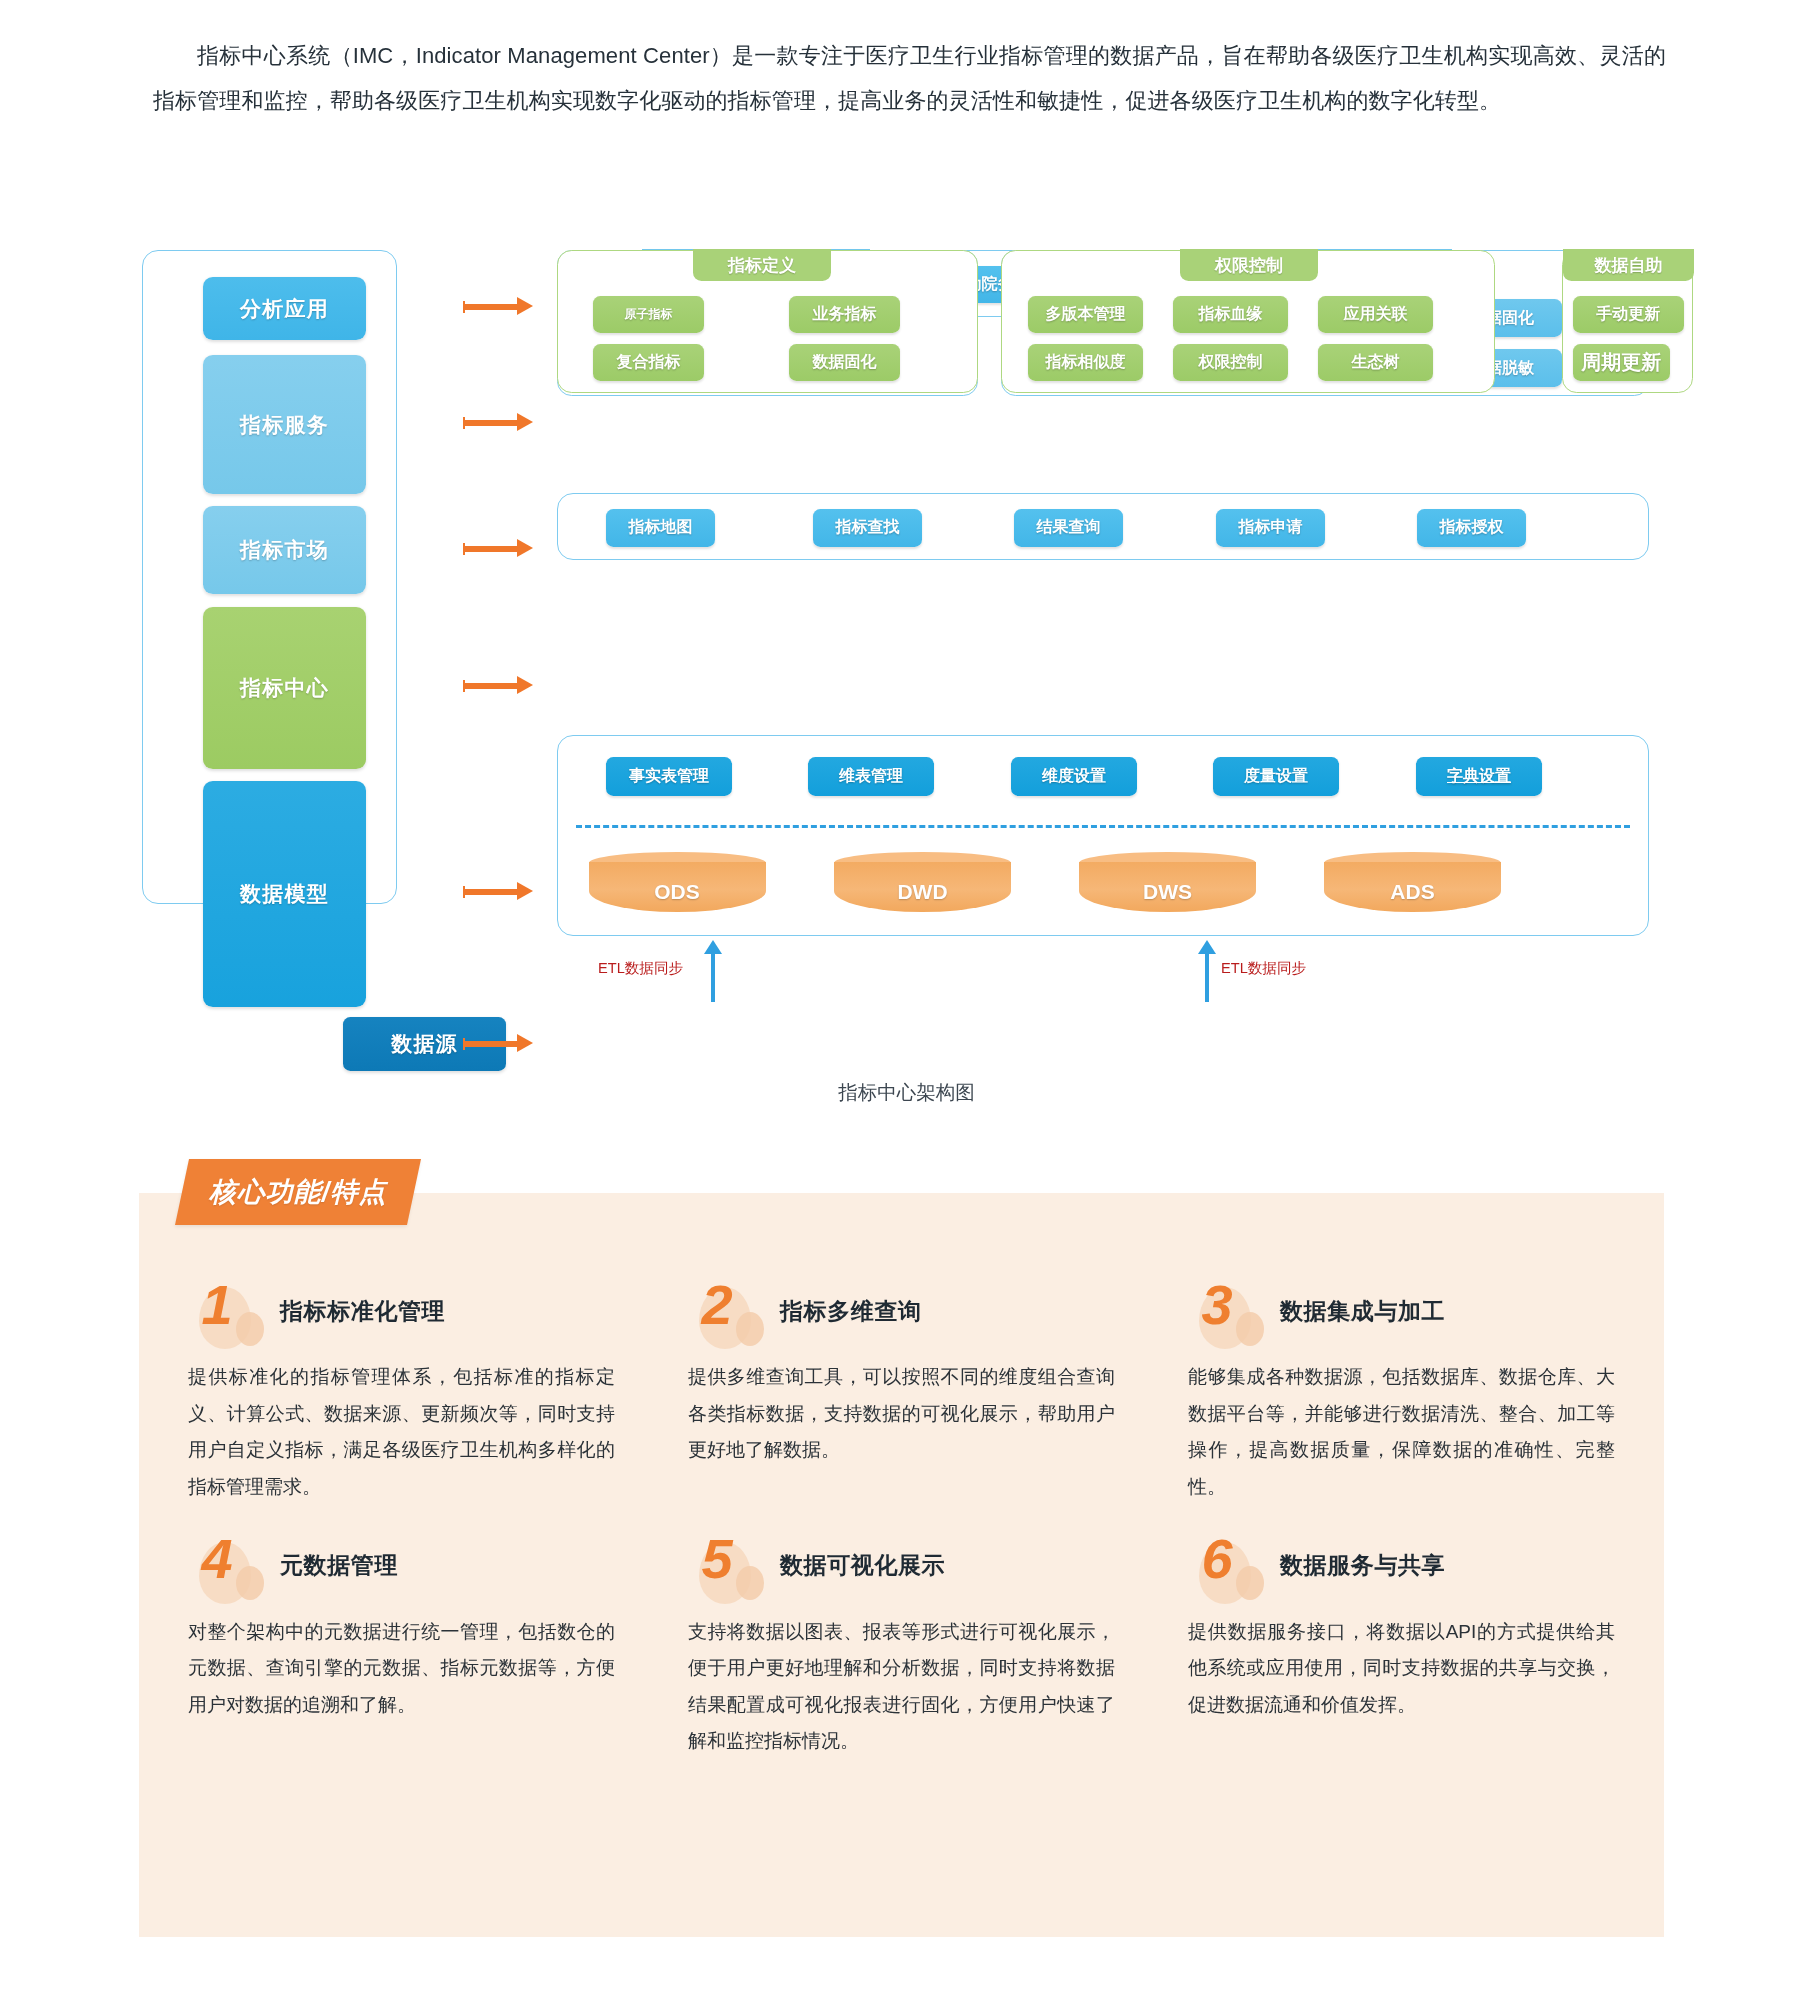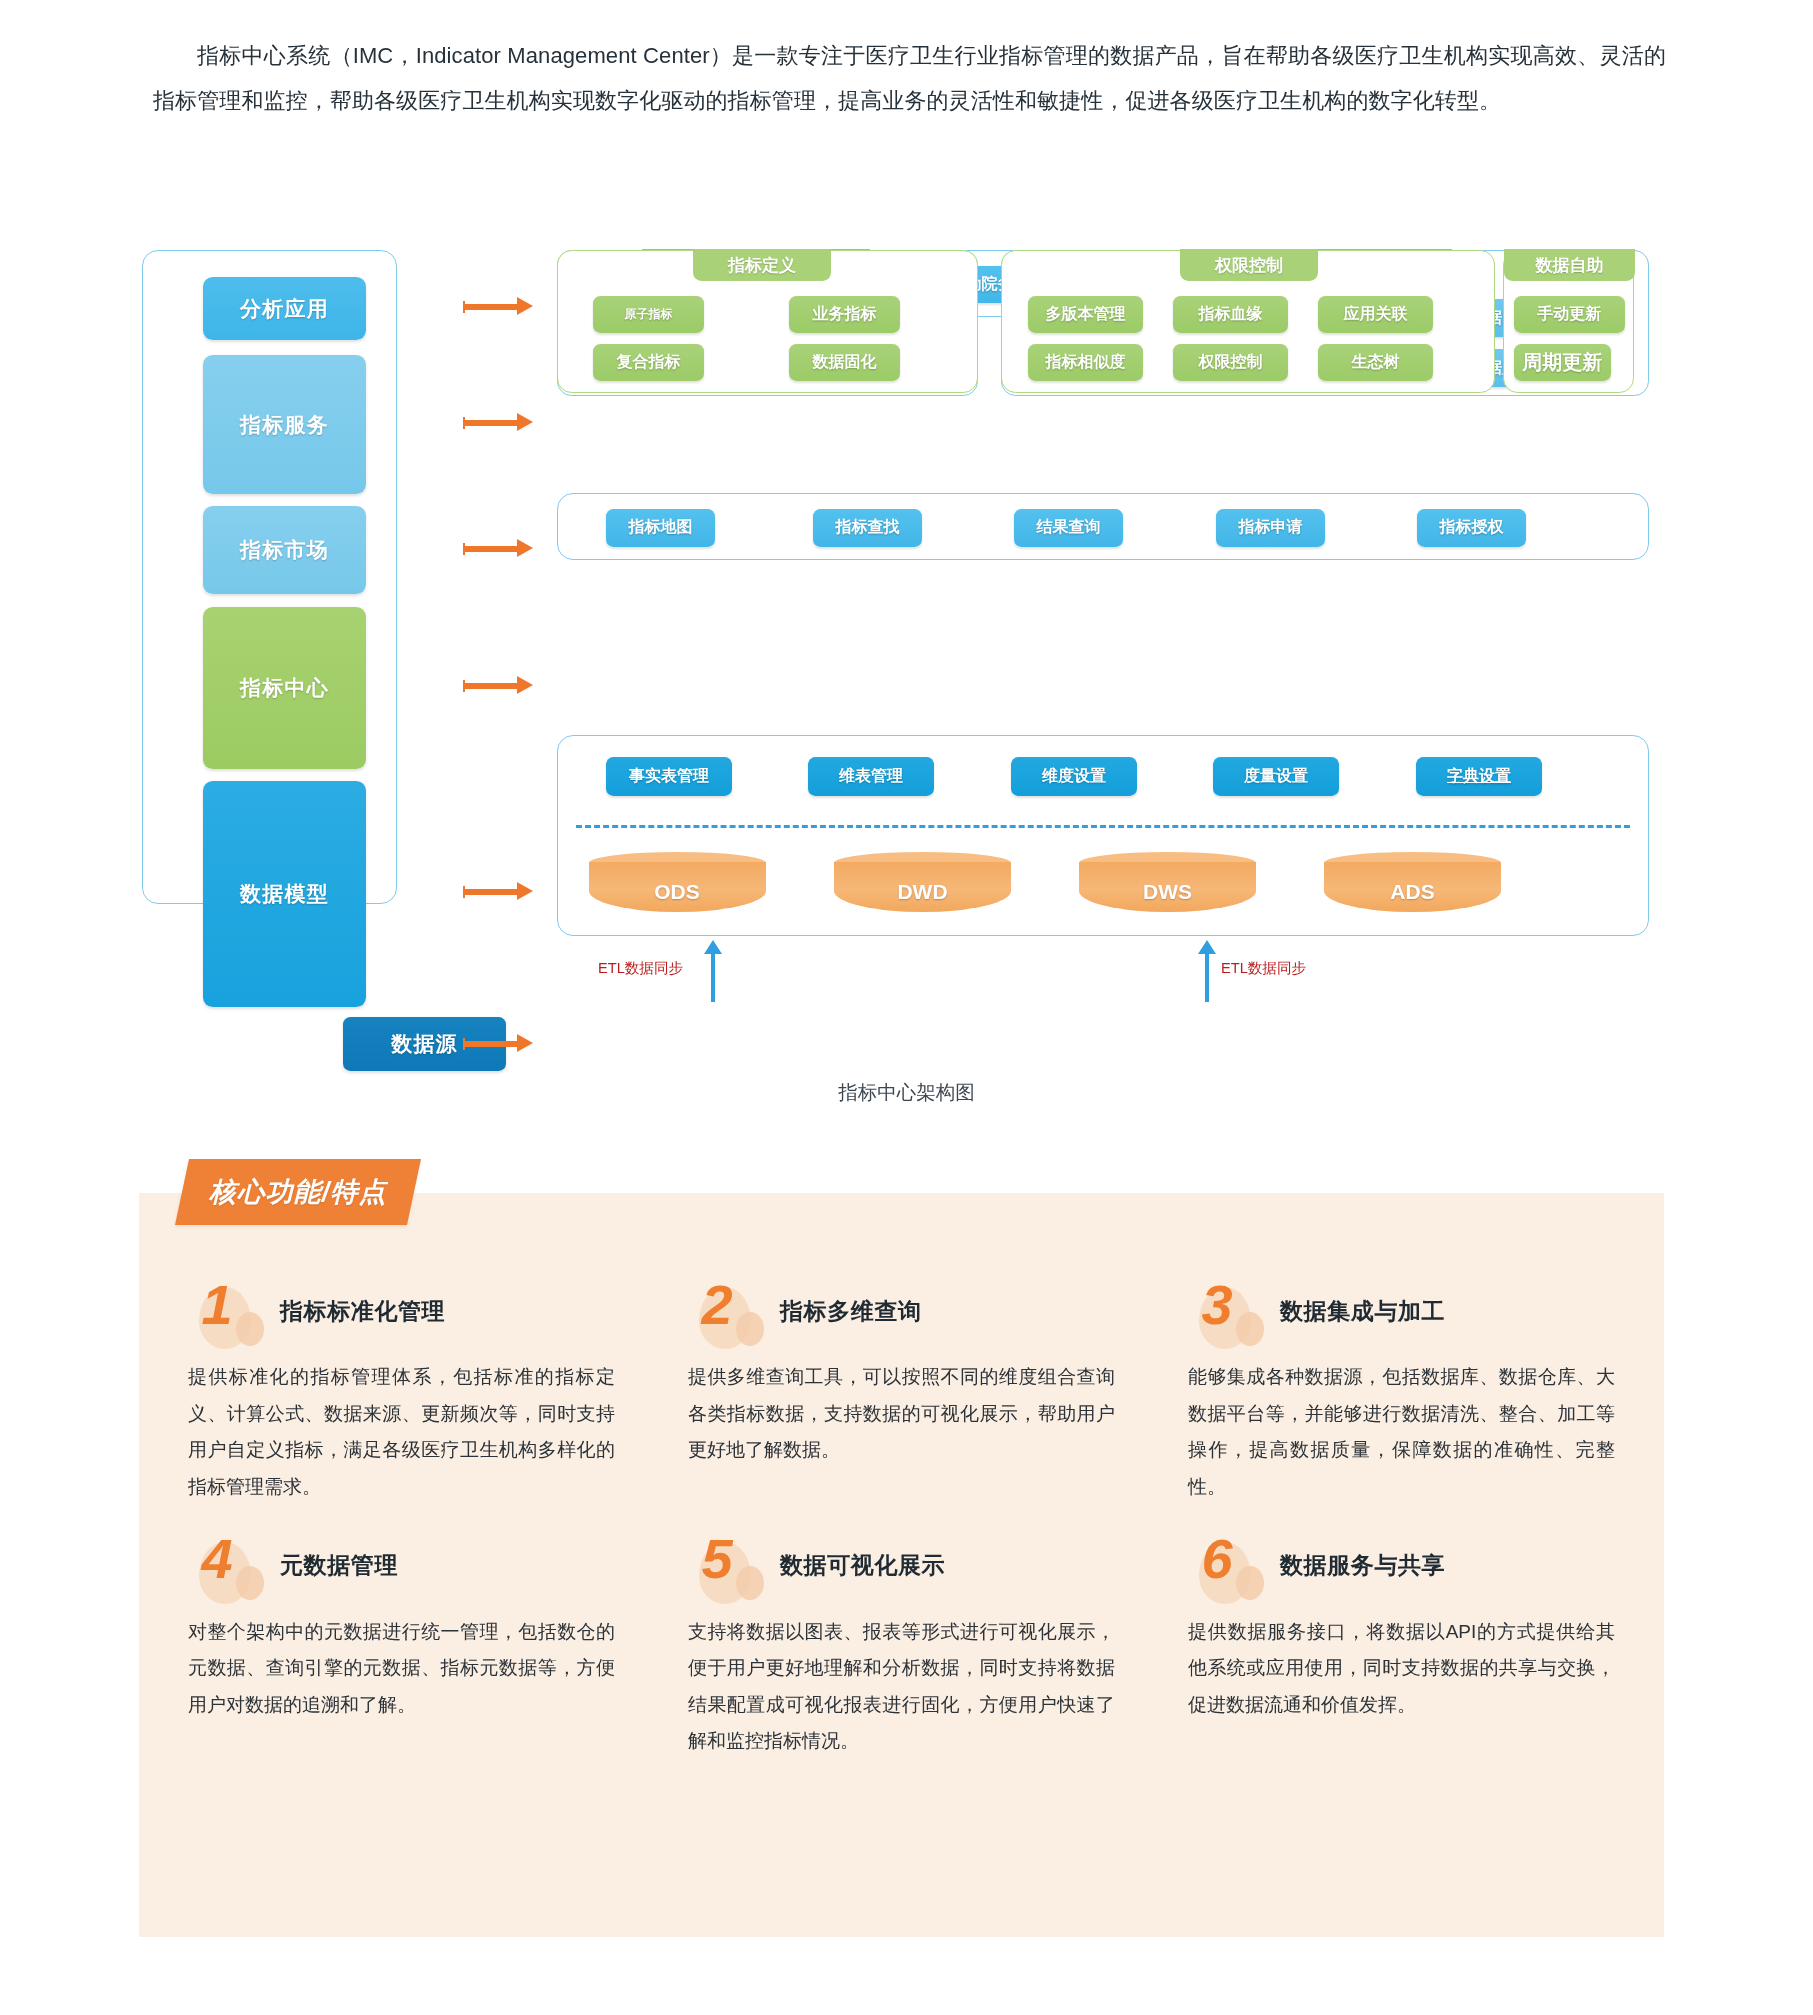--- a/index.html
+++ b/index.html
@@ -317,21 +317,21 @@
       <div class="subpanel g" style="left:444px; width:494px; height:143px;">
         <div class="sub-title green" style="left:178px; width:138px; height:32px;">权限控制</div>
         <div class="chip green" style="position:absolute;left:26px; top:45px; width:115px;height:37px;font-size:16px;">多版本管理</div>
         <div class="chip green" style="position:absolute;left:171px;top:45px; width:115px;height:37px;font-size:16px;">指标血缘</div>
         <div class="chip green" style="position:absolute;left:316px;top:45px; width:115px;height:37px;font-size:16px;">应用关联</div>
         <div class="chip green" style="position:absolute;left:26px; top:93px;width:115px;height:37px;font-size:16px;">指标相似度</div>
         <div class="chip green" style="position:absolute;left:171px;top:93px;width:115px;height:37px;font-size:16px;">权限控制</div>
         <div class="chip green" style="position:absolute;left:316px;top:93px;width:115px;height:37px;font-size:16px;">生态树</div>
       </div>
 
-      <div class="subpanel g" style="left:946px; width:131px; height:143px;">
+      <div class="subpanel g" style="left:1005px; width:131px; height:143px;">
         <div class="sub-title green" style="left:0px; width:131px; height:32px;">数据自助</div>
         <div class="chip green" style="position:absolute;left:9.8px;top:45px; width:111px;height:37px;font-size:16px;">手动更新</div>
         <div class="chip green" style="position:absolute;left:9.8px;top:93px;width:97px;height:37px;font-size:20px;">周期更新</div>
       </div>
     </div>
 
     <div class="panel row5">
       <div class="chip deep" style="left:48px;">事实表管理</div>
       <div class="chip deep" style="left:250px;">维表管理</div>
       <div class="chip deep" style="left:453px;">维度设置</div>

